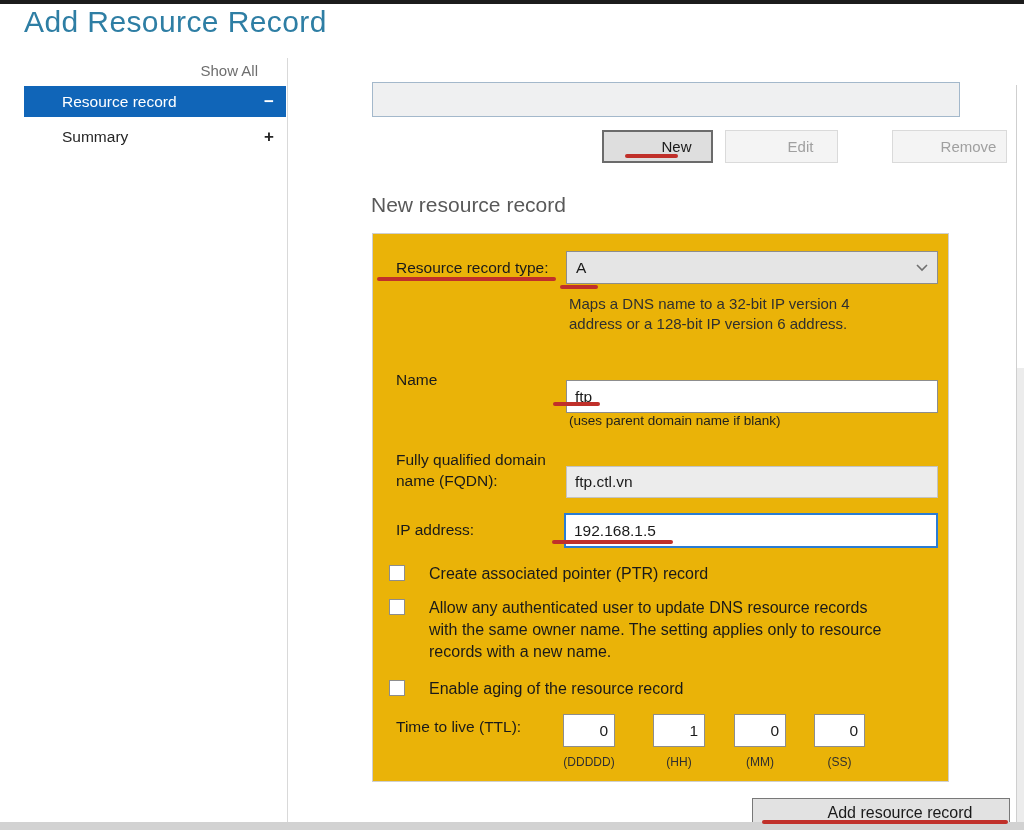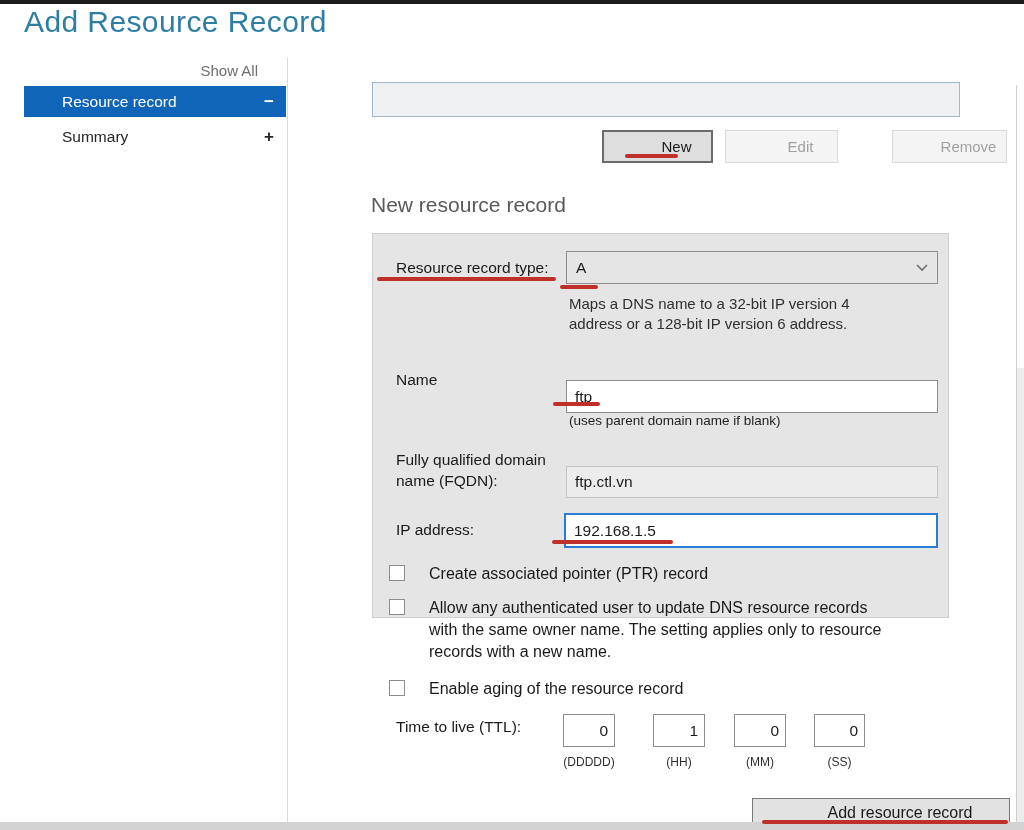--- a/index.html
+++ b/index.html
@@ -21,21 +21,21 @@
   .record-listbox { position:absolute; left:372px; top:82px; width:588px; height:35px; box-sizing:border-box; background:#eff0f1; border:1px solid #a3b8cb; }
   .btn { position:absolute; box-sizing:border-box; display:flex; align-items:center; justify-content:center; font-size:15px; cursor:pointer;padding-left:44px; }
   .btn-new { left:602px; top:130px; width:111px; height:33px; background:#dedede; border:2px solid #6b6b6b; color:#1a1a1a; }
   .btn-disabled { background:#f4f4f4; border:1px solid #dadada; color:#a0a0a0; }
   .btn-edit { left:725px; top:130px; width:113px; height:33px; }
   .btn-remove { left:848px; top:130px; width:115px; height:33px;margin-left:44px; }
 
   .section-heading { position:absolute; left:371px; top:193px; font-size:21px; font-weight:300; color:#595959; white-space:nowrap; }
 
   
-  .panel { position:absolute; left:372px; top:233px; width:577px; height:385px; box-sizing:border-box; border:1px solid #cfcfcf; background:#e5e5e5; }
+  .panel { position:absolute; left:372px; top:233px; width:577px; height:549px; box-sizing:border-box; border:1px solid #cfcfcf; background:#eab308; }
   .panel * { box-sizing:border-box; }
   .flabel { position:absolute; font-size:15.5px; color:#1a1a1a; white-space:nowrap; }
   .combo { position:absolute; left:193px; top:17px; width:372px; height:33px; background:#e5e5e5; border:1px solid #8d8d8d; display:flex; align-items:center; padding:0 9px; font-size:15.5px; color:#1a1a1a; cursor:pointer; }
   .combo .val { flex:1; }
   .help-text { position:absolute; left:196px; top:60px; font-size:15px; line-height:20px; color:#2f2f2f; }
   .txt { position:absolute; height:33px; border:1px solid #8d8d8d; font-family:"Liberation Sans", sans-serif; font-size:15.5px; color:#1a1a1a; padding:0 8px; background:#fff; outline:none; }
   .hint { position:absolute; left:196px; top:179px; font-size:13.5px; color:#1f1f1f; }
   .txt-disabled { background:#ececec; border:1px solid #c3c3c3; }
   .txt-focus { border:2px solid #2a7cd4; }
   .cb-row { position:absolute; left:16px; display:flex; }

